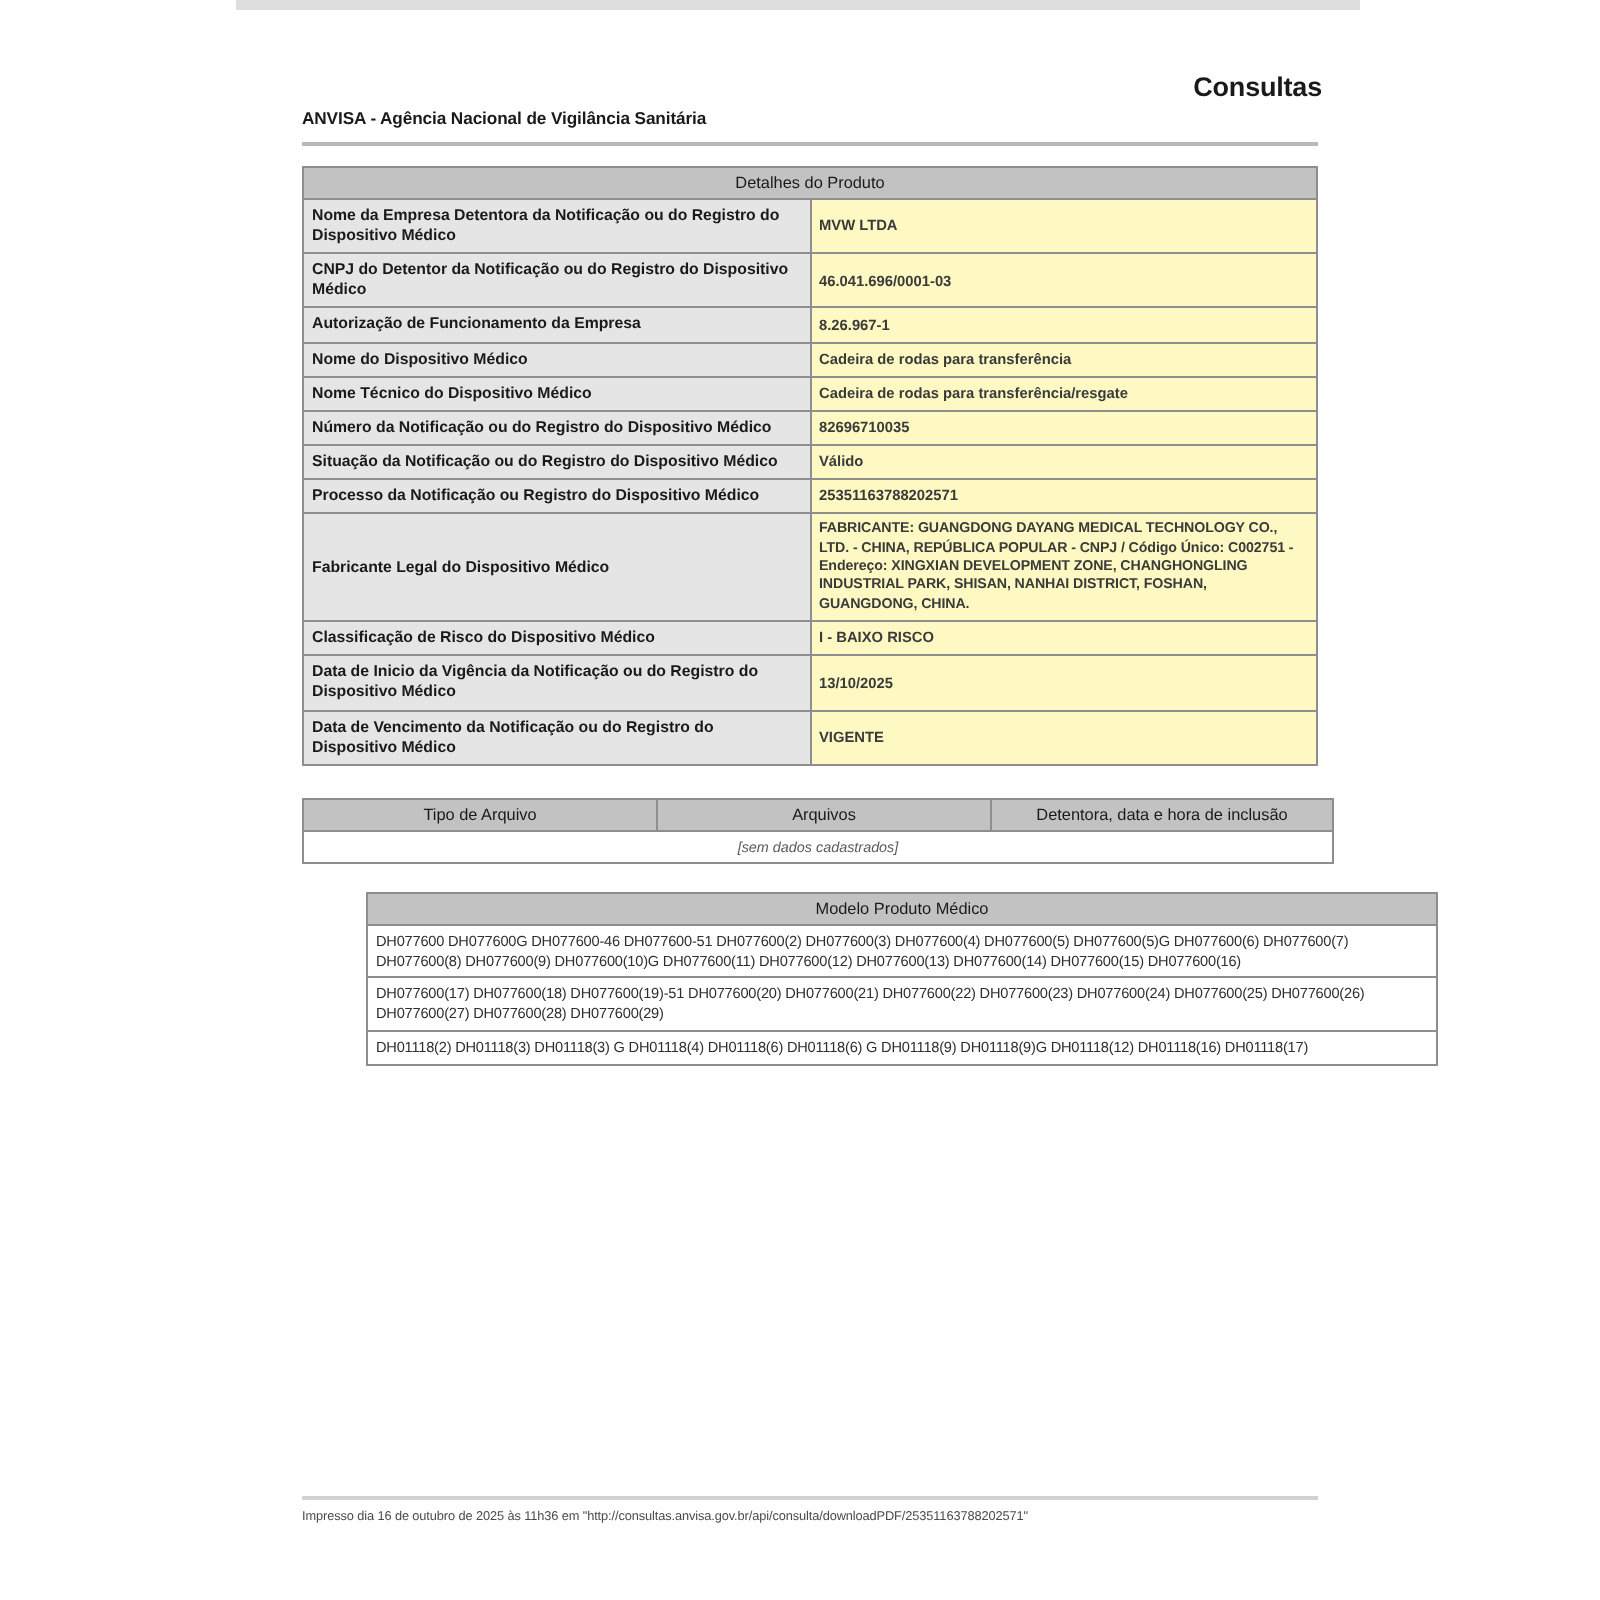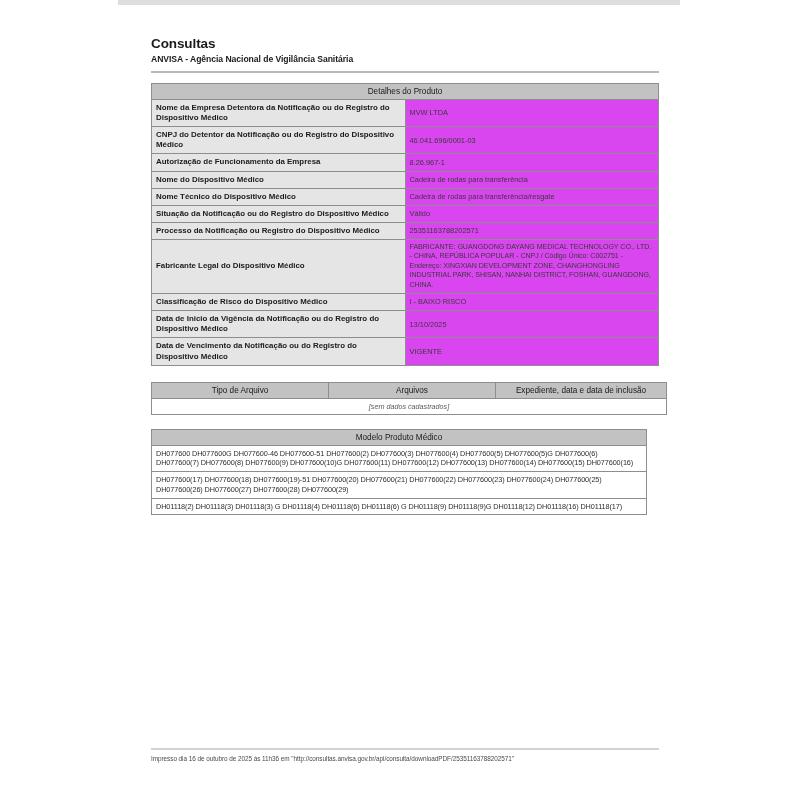--- a/index.html
+++ b/index.html
@@ -35,20 +35,21 @@
     left: 33px;
     top: 36px;
     width: 510px;
   }
   .doc-title {
     font-size: 13.5px;
     font-weight: bold;
     color: #1a1a1a;
     letter-spacing: -0.1px;
     margin: 0 0 3px 0;
+    text-align: right;
   }
   .doc-subtitle {
     font-size: 8.6px;
     font-weight: bold;
     color: #1a1a1a;
     margin: 0 0 7px 0;
     letter-spacing: -0.05px;
   }
   .rule {
     border-top: 2px solid #b9b9b9;
@@ -78,23 +79,23 @@
   .label-cell {
     background: #e5e5e5;
     font-size: 7.9px;
     font-weight: bold;
     color: #1a1a1a;
     line-height: 1.28;
     width: 164px;
     padding: 4px 5px;
   }
   .value-cell {
-    background: #d946ef;
+    background: #fef9c3;
     font-size: 7.4px;
-    font-weight: normal;
+    font-weight: bold;
     color: #3a3a3a;
     line-height: 1.3;
     padding-left: 5px;
   }
   .value-cell.multi {
     font-size: 7.1px;
     line-height: 1.33;
     letter-spacing: -0.05px;
   }
 
@@ -107,21 +108,21 @@
   .empty-cell {
     text-align: center;
     font-size: 7.2px;
     font-style: italic;
     color: #5a5a5a;
     background: #ffffff;
     padding: 5px 4px;
     margin-top: 13px;
   }
 
-  table.models { width: 496px; }
+  table.models { width: 536px; margin-left: 32px; }
   .model-row td {
     font-size: 7.3px;
     color: #2e2e2e;
     line-height: 1.34;
     padding: 3px 4px 3px 5px;
     background: #ffffff;
     letter-spacing: -0.1px;
   }
 
   #footer-wrap {
@@ -174,20 +175,24 @@
       </tr>
       <tr>
         <td class="label-cell">Nome do Dispositivo Médico</td>
         <td class="value-cell">Cadeira de rodas para transferência</td>
       </tr>
       <tr>
         <td class="label-cell">Nome Técnico do Dispositivo Médico</td>
         <td class="value-cell">Cadeira de rodas para transferência/resgate</td>
       </tr>
       <tr>
+        <td class="label-cell">Número da Notificação ou do Registro do Dispositivo Médico</td>
+        <td class="value-cell">82696710035</td>
+      </tr>
+      <tr>
         <td class="label-cell">Situação da Notificação ou do Registro do Dispositivo Médico</td>
         <td class="value-cell">Válido</td>
       </tr>
       <tr>
         <td class="label-cell">Processo da Notificação ou Registro do Dispositivo Médico</td>
         <td class="value-cell">25351163788202571</td>
       </tr>
       <tr>
         <td class="label-cell">Fabricante Legal do Dispositivo Médico</td>
         <td class="value-cell multi">FABRICANTE: GUANGDONG DAYANG MEDICAL TECHNOLOGY CO., LTD. - CHINA, REPÚBLICA POPULAR - CNPJ / Código Único: C002751 - Endereço: XINGXIAN DEVELOPMENT ZONE, CHANGHONGLING INDUSTRIAL PARK, SHISAN, NANHAI DISTRICT, FOSHAN, GUANGDONG, CHINA.</td>
@@ -207,21 +212,21 @@
     </tbody>
       </table>
 
     <div class="spacer-16"></div>
 
     <table class="grid files">
       <tbody>
           <tr>
         <th class="thead-cell c1">Tipo de Arquivo</th>
         <th class="thead-cell c2">Arquivos</th>
-        <th class="thead-cell">Expediente, data e data de inclusão</th>
+        <th class="thead-cell">Detentora, data e hora de inclusão</th>
       </tr>
       <tr>
         <td class="empty-cell" colspan="3">[sem dados cadastrados]</td>
       </tr>
     </tbody>
       </table>
 
     <div class="spacer-14"></div>
 
     <table class="grid models">

